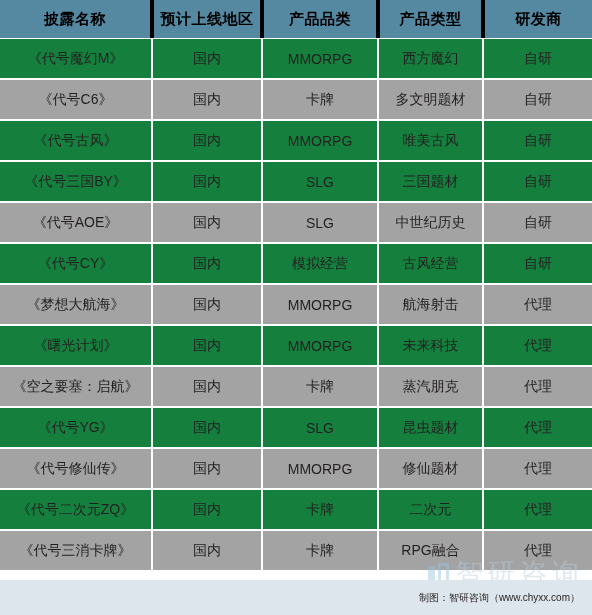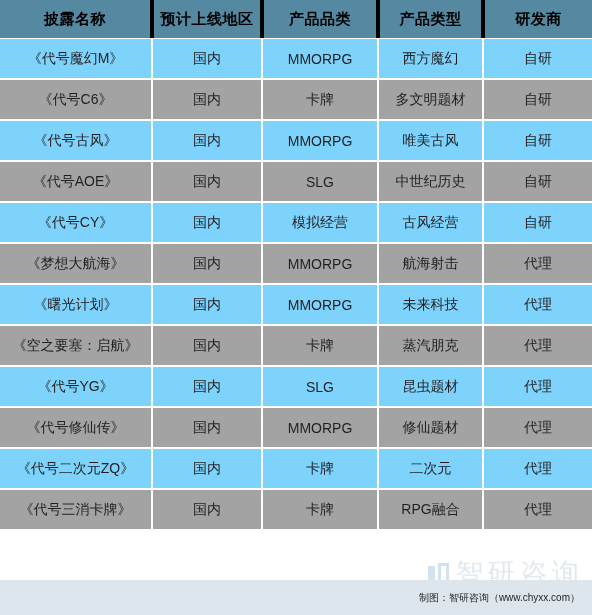--- a/index.html
+++ b/index.html
@@ -54,21 +54,21 @@
     color: #231f20;
     text-align: center;
     padding: 0;
     border-right: 2px solid #ffffff;
     vertical-align: middle;
     white-space: nowrap;
     overflow: hidden;
   }
   tbody td:last-child { border-right: none; }
 
-  tbody tr.row-odd td  { background: #7dd3fc; }
+  tbody tr.row-odd td  { background: #15803d; }
   tbody tr.row-even td { background: #a3a3a3; }
 
   
   tbody tr td { box-shadow: inset 0 -1px 0 #ffffff, inset 0 1px 0 #ffffff; }
 
   .footer-bar {
     position: absolute;
     left: 0;
     right: 0;
     bottom: 0;
@@ -174,20 +174,27 @@
           <td>多文明题材</td>
           <td>自研</td>
         </tr>
         <tr class="row-odd">
           <td>《代号古风》</td>
           <td>国内</td>
           <td>MMORPG</td>
           <td>唯美古风</td>
           <td>自研</td>
         </tr>
+        <tr class="row-odd">
+          <td>《代号三国BY》</td>
+          <td>国内</td>
+          <td>SLG</td>
+          <td>三国题材</td>
+          <td>自研</td>
+        </tr>
         <tr class="row-even">
           <td>《代号AOE》</td>
           <td>国内</td>
           <td>SLG</td>
           <td>中世纪历史</td>
           <td>自研</td>
         </tr>
         <tr class="row-odd">
           <td>《代号CY》</td>
           <td>国内</td>

